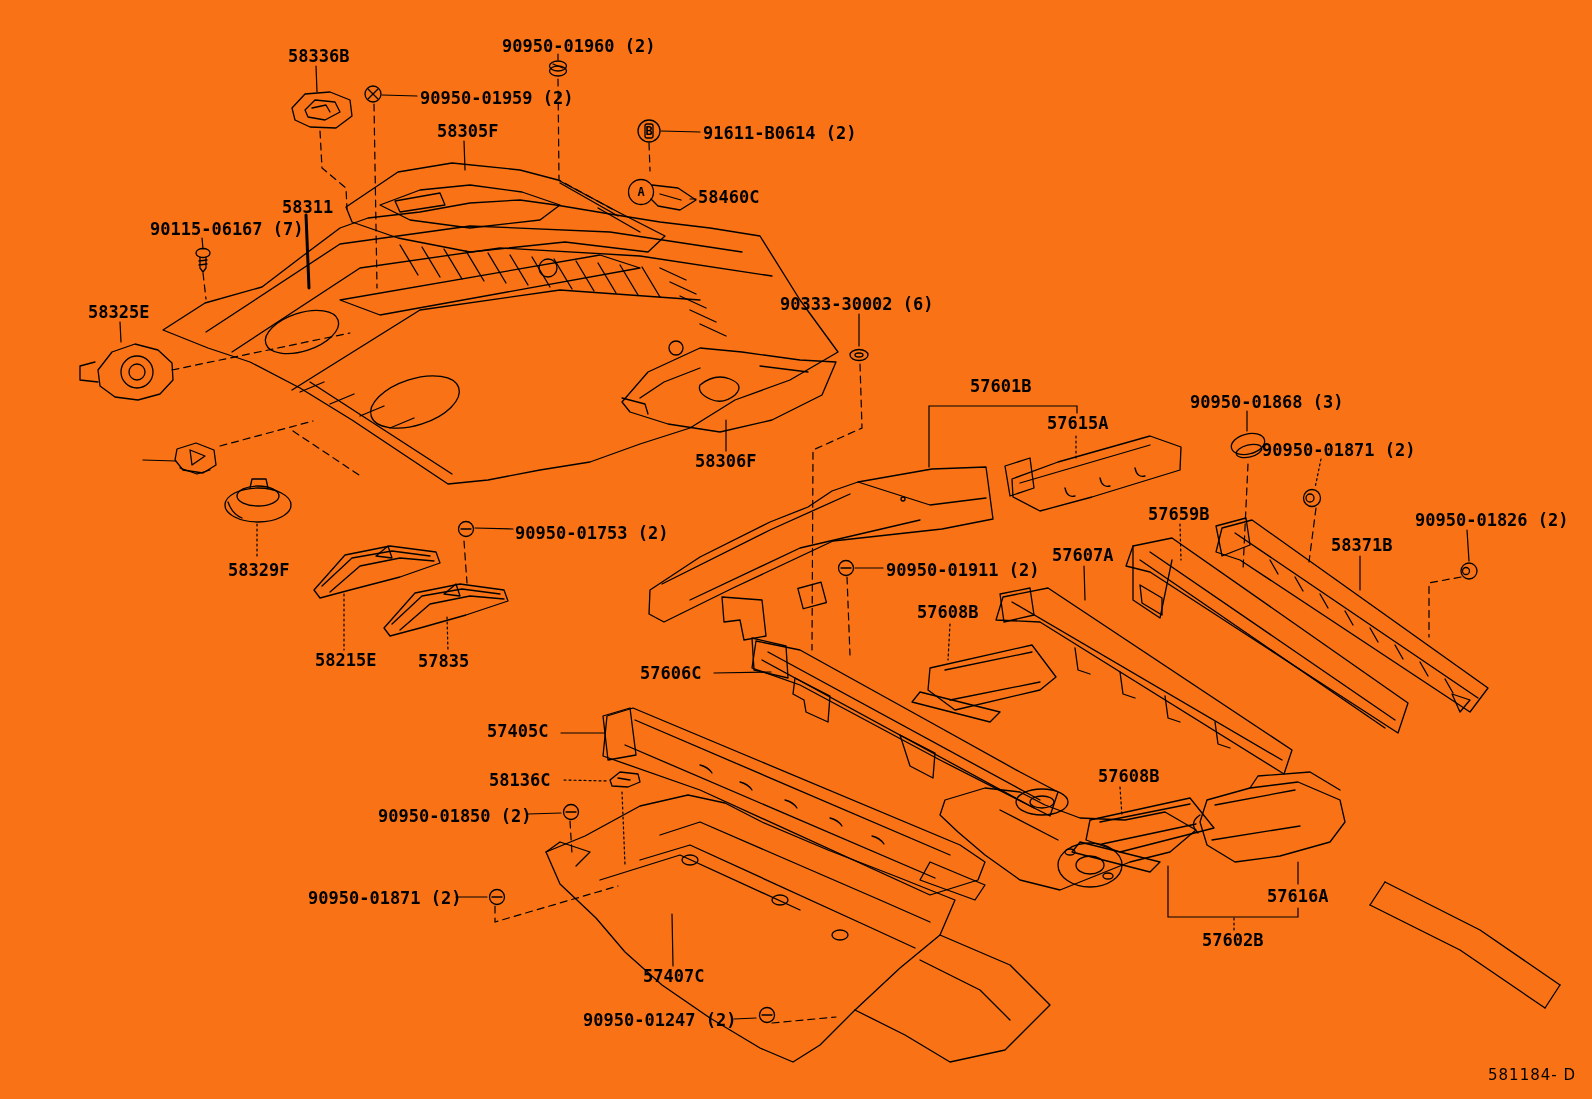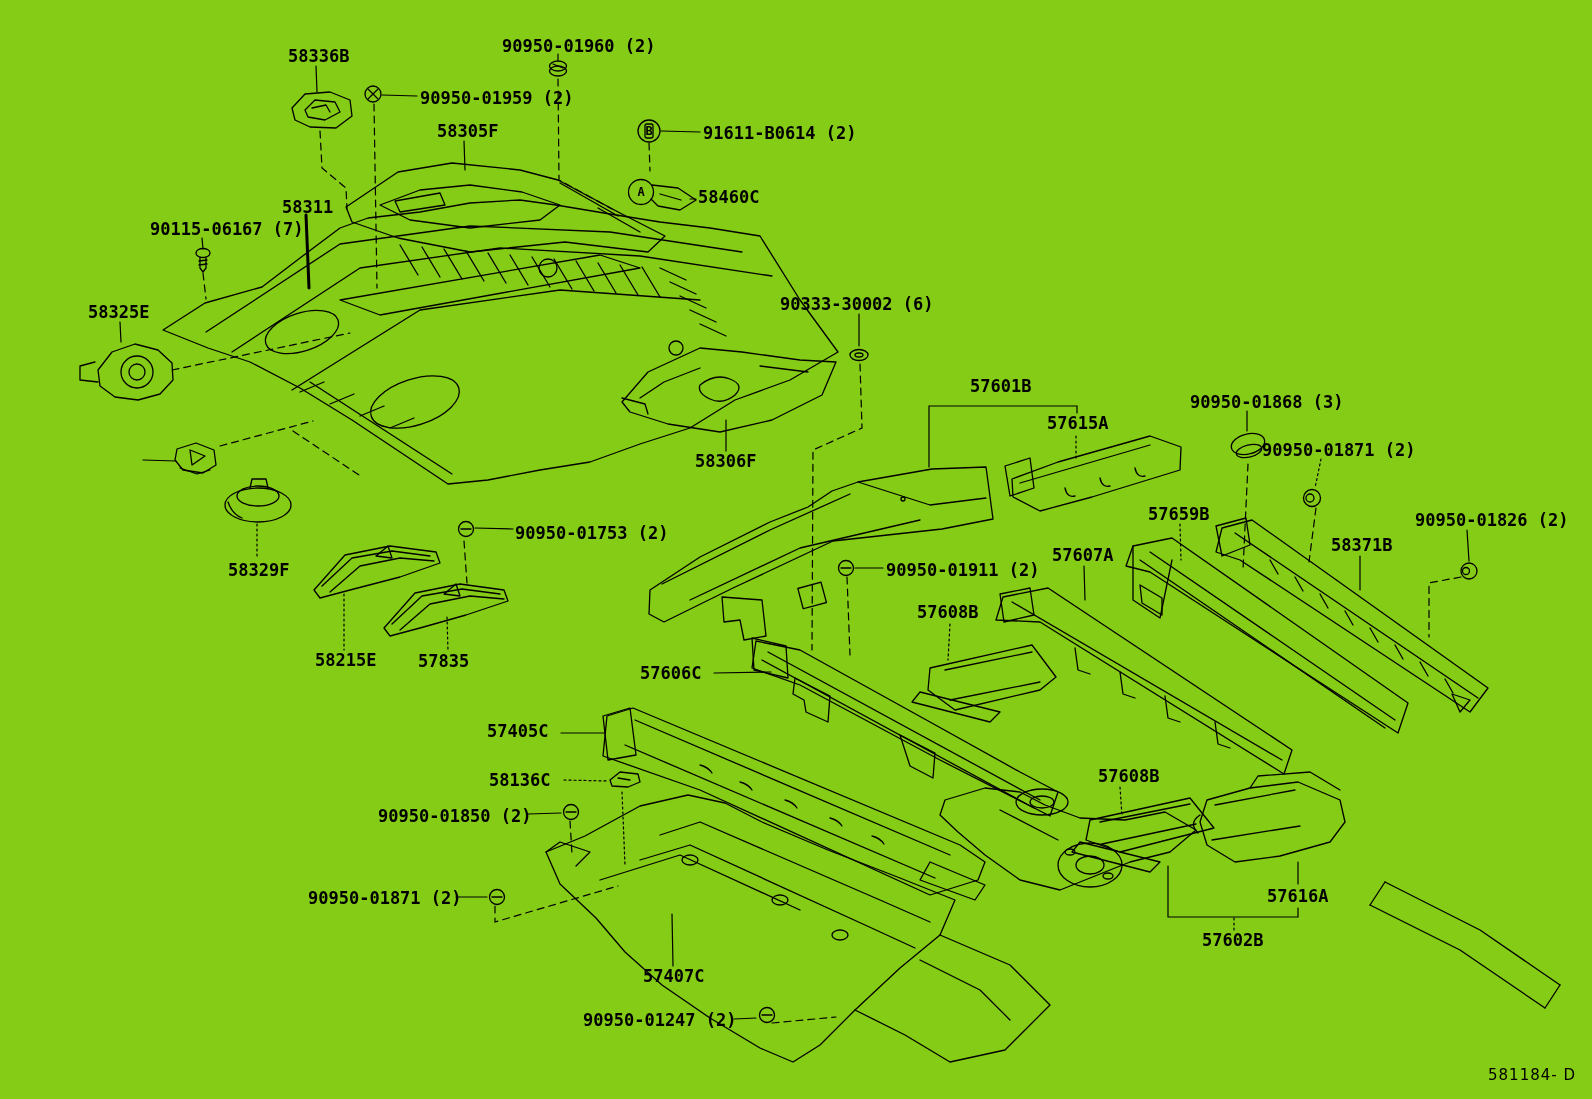--- a/index.html
+++ b/index.html
@@ -1,16 +1,16 @@
 <!DOCTYPE html>
 <html><head>
 <meta charset="utf-8">
 <style>
   html,body{margin:0;padding:0;background:#fff;}
-  .stage{position:relative;width:1592px;height:1099px;background:#84cc16;overflow:hidden;}
+  .stage{position:relative;width:1592px;height:1099px;background:#f97316;overflow:hidden;}
   svg{display:block;}
   svg text{font-family:"DejaVu Sans Mono","Liberation Mono",monospace;font-weight:bold;font-size:17px;fill:#000;white-space:pre;}
   svg text.wm{font-family:"DejaVu Sans","Liberation Sans",sans-serif;font-weight:normal;font-size:15px;letter-spacing:1px;}
   svg text.circ{font-size:12px;text-anchor:middle;}
   .art path,.art line,.art polyline,.art ellipse,.art circle,.art rect{stroke:#000;fill:none;stroke-width:1.3;stroke-linejoin:round;stroke-linecap:round;}
   .ln{stroke:#000;fill:none;stroke-width:1.2;stroke-linecap:round;}
   .bold{stroke-width:3;}
   .ld{stroke-dasharray:7 5;}
   .dt{stroke-dasharray:2 3;}
 </style>

